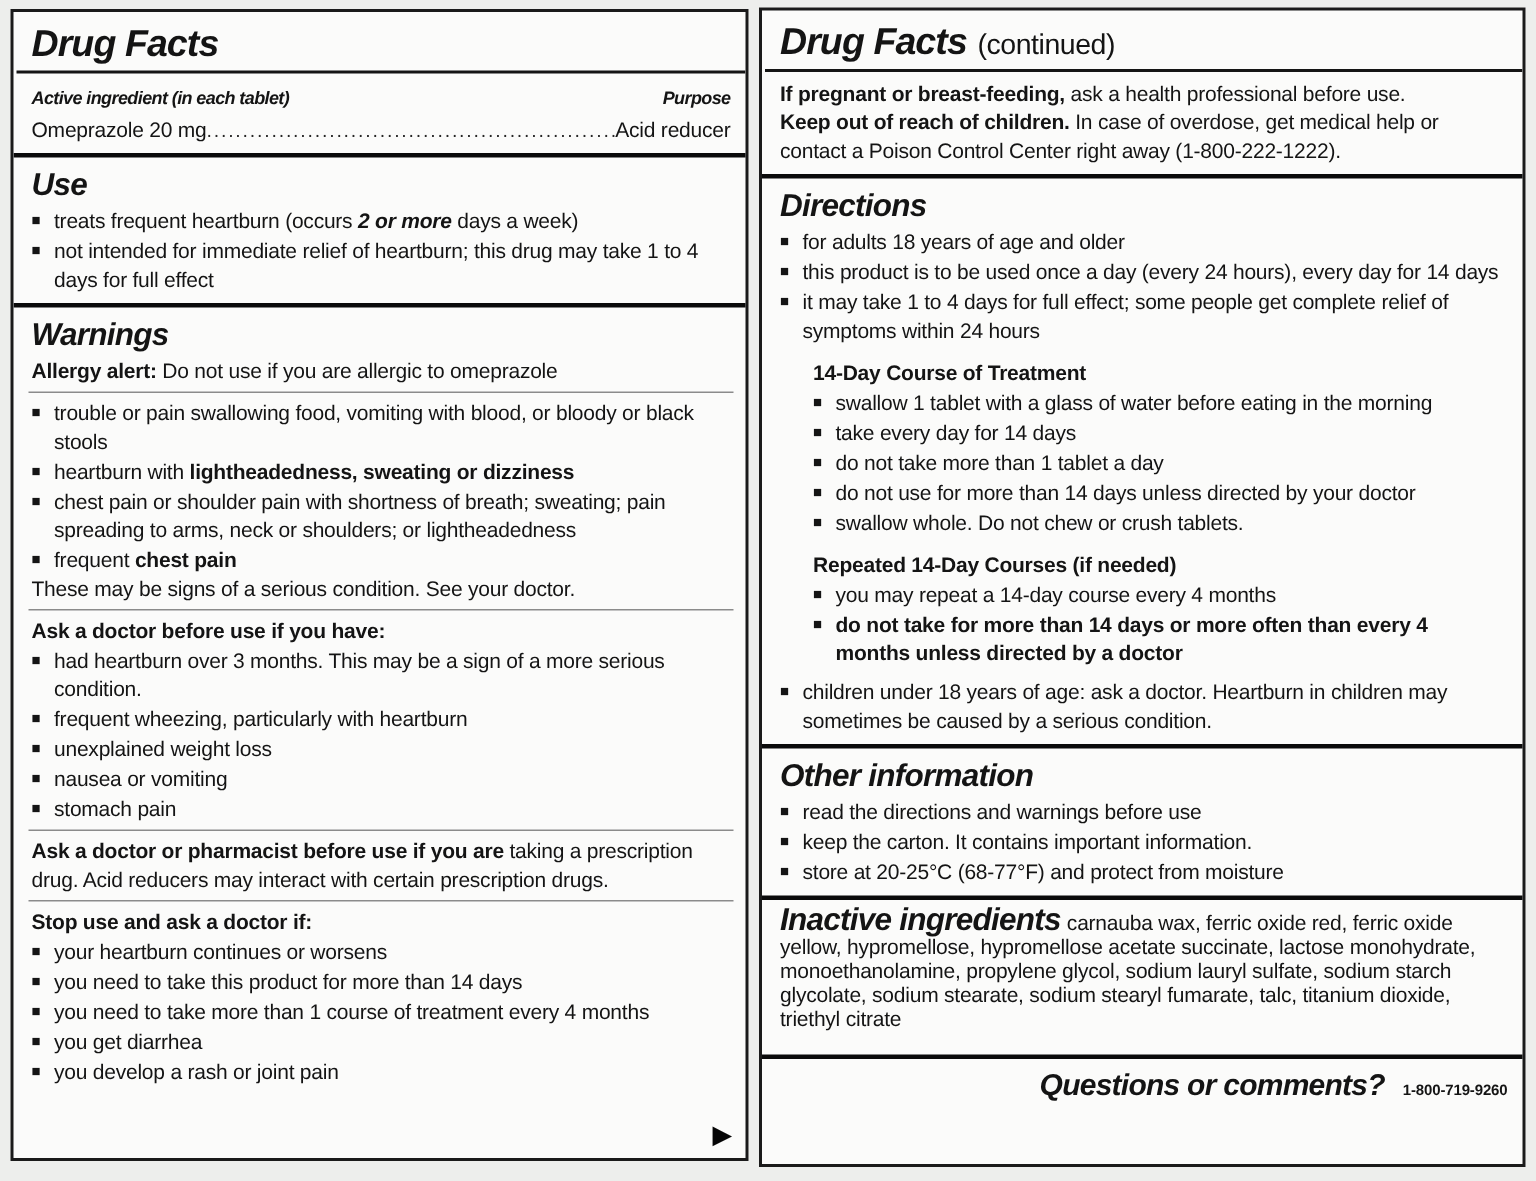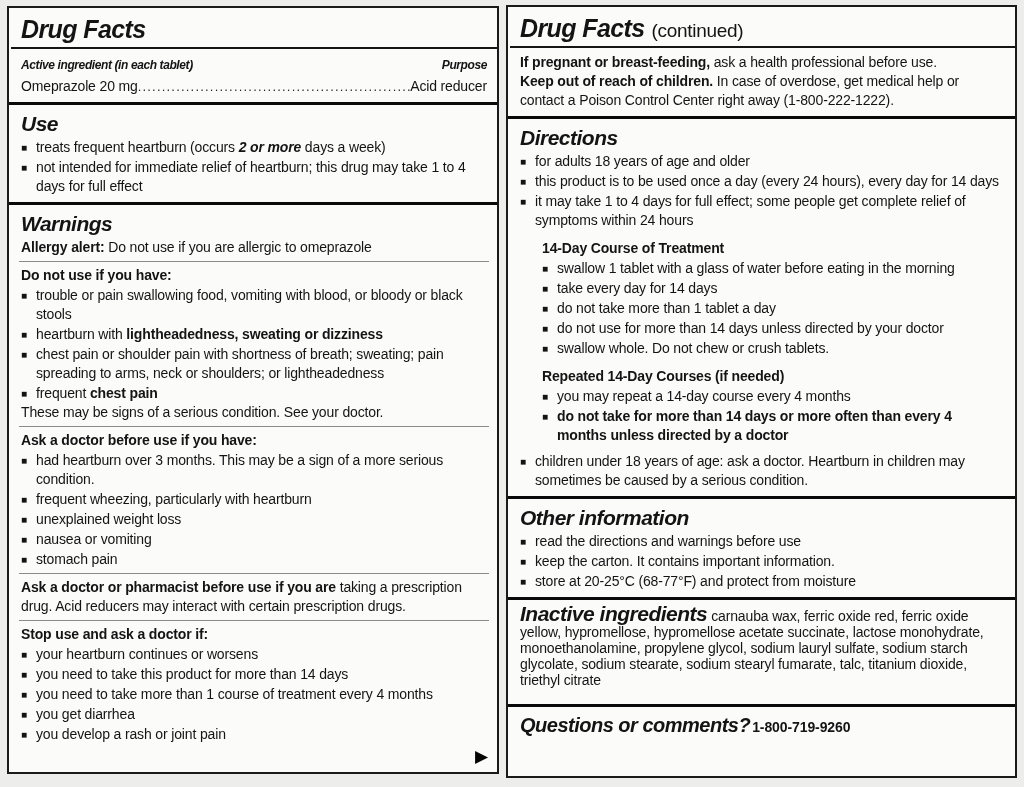--- a/index.html
+++ b/index.html
@@ -62,23 +62,23 @@
   .gap-top { margin-top:7px; }
 
   .arrow {
     position:absolute; right:9px; bottom:7px;
     font-size:17px; line-height:17px; color:#050505;
   }
 
   .inactive-para { font-size:14px; line-height:16px; letter-spacing:-0.15px; margin:1px 0 16px 0; }
   .inactive-head { font-size:21px; font-weight:bold; font-style:italic; letter-spacing:-0.5px; padding-right:4px; }
 
-  .questions-row { display:flex; align-items:baseline; gap:2px; margin-top:5px; }
+  .questions-row { display:flex; align-items:baseline; gap:12px; margin-top:5px;justify-content:flex-end; }
   .q-head  { font-size:20px; font-weight:bold; font-style:italic; letter-spacing:-0.5px; line-height:24px; }
-  .q-phone { font-size:14px; font-weight:bold; letter-spacing:-0.1px; }
+  .q-phone { font-size:10px; font-weight:bold; letter-spacing:-0.1px; }
 </style>
 </head>
 <body>
 
 <div class="canvas">
 
   <div class="box left">
     <div class="df-title">Drug Facts</div>
     <div class="rule-title"></div>
 
@@ -106,21 +106,20 @@
       </li>
     </ul>
 
     <div class="rule-thick"></div>
 
     <div class="sec-head">Warnings</div>
     <p class="line"><span style="font-weight: bold;">Allergy alert:</span><span> Do not use if you are allergic to omeprazole</span></p>
 
     <div class="rule-thin"></div>
 
-    <p class="bold-head">Do not use if you have:</p>
     <ul>
       <li>
         <span class="sq">■</span>
         <span class="bt"><span>trouble or pain swallowing food, vomiting with blood, or bloody or black stools</span></span>
       </li>
       <li>
         <span class="sq">■</span>
         <span class="bt"><span>heartburn with </span><span style="font-weight: bold;">lightheadedness, sweating or dizziness</span></span>
       </li>
       <li>

